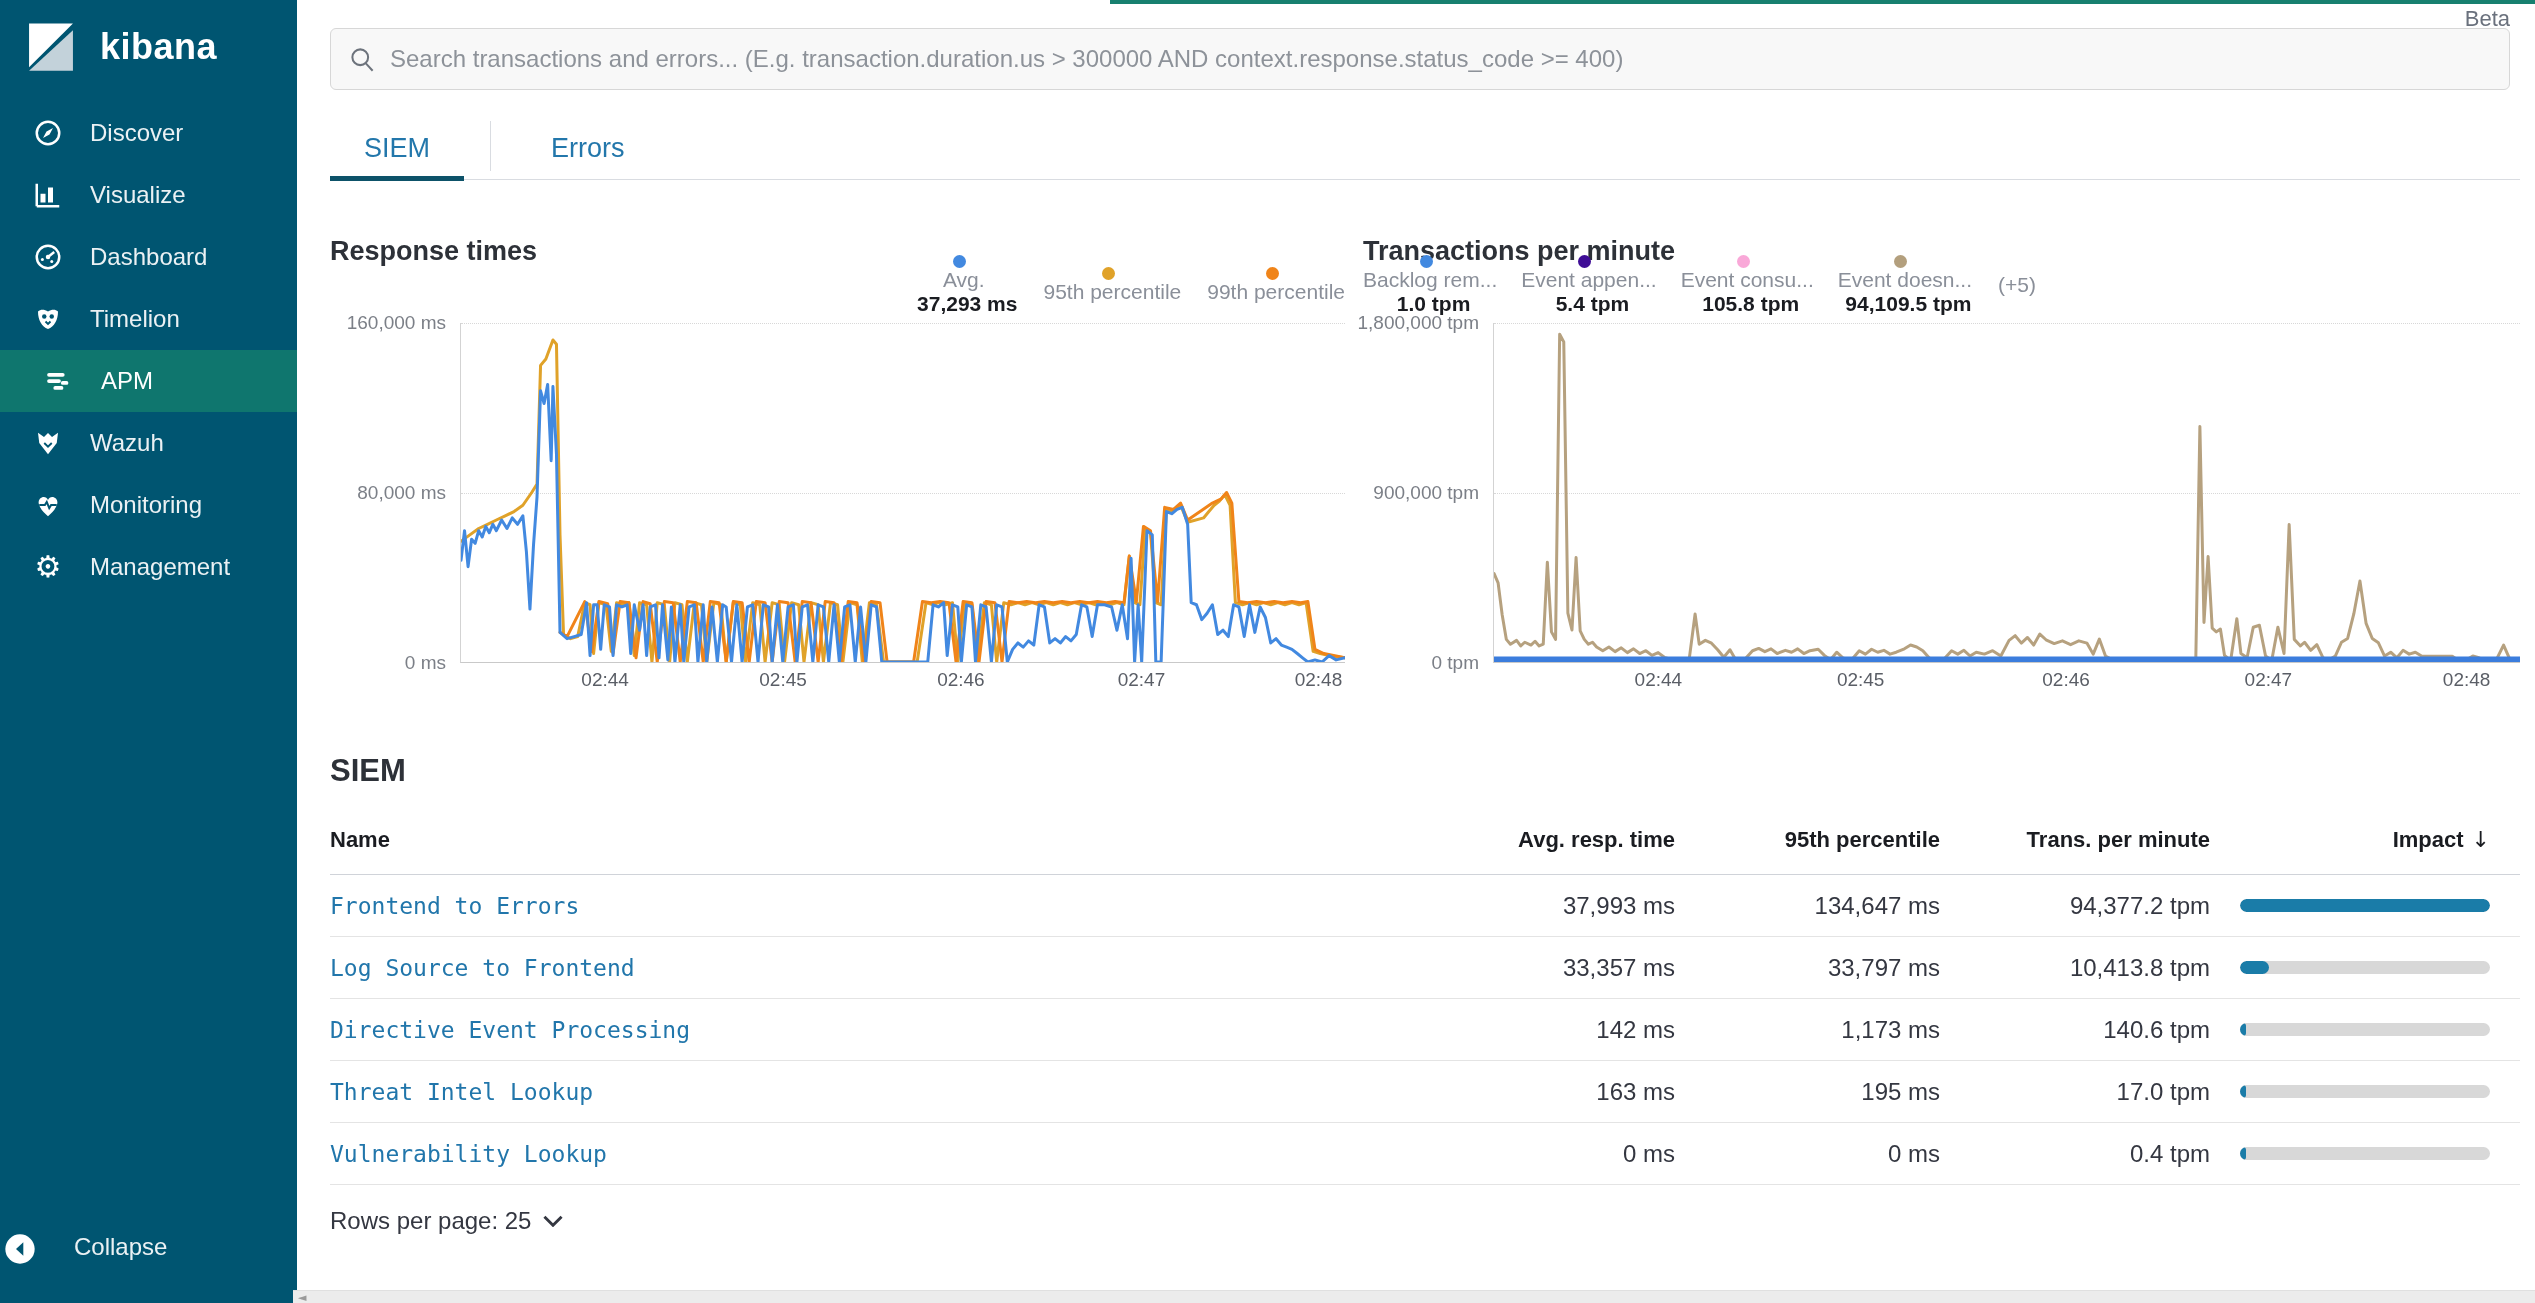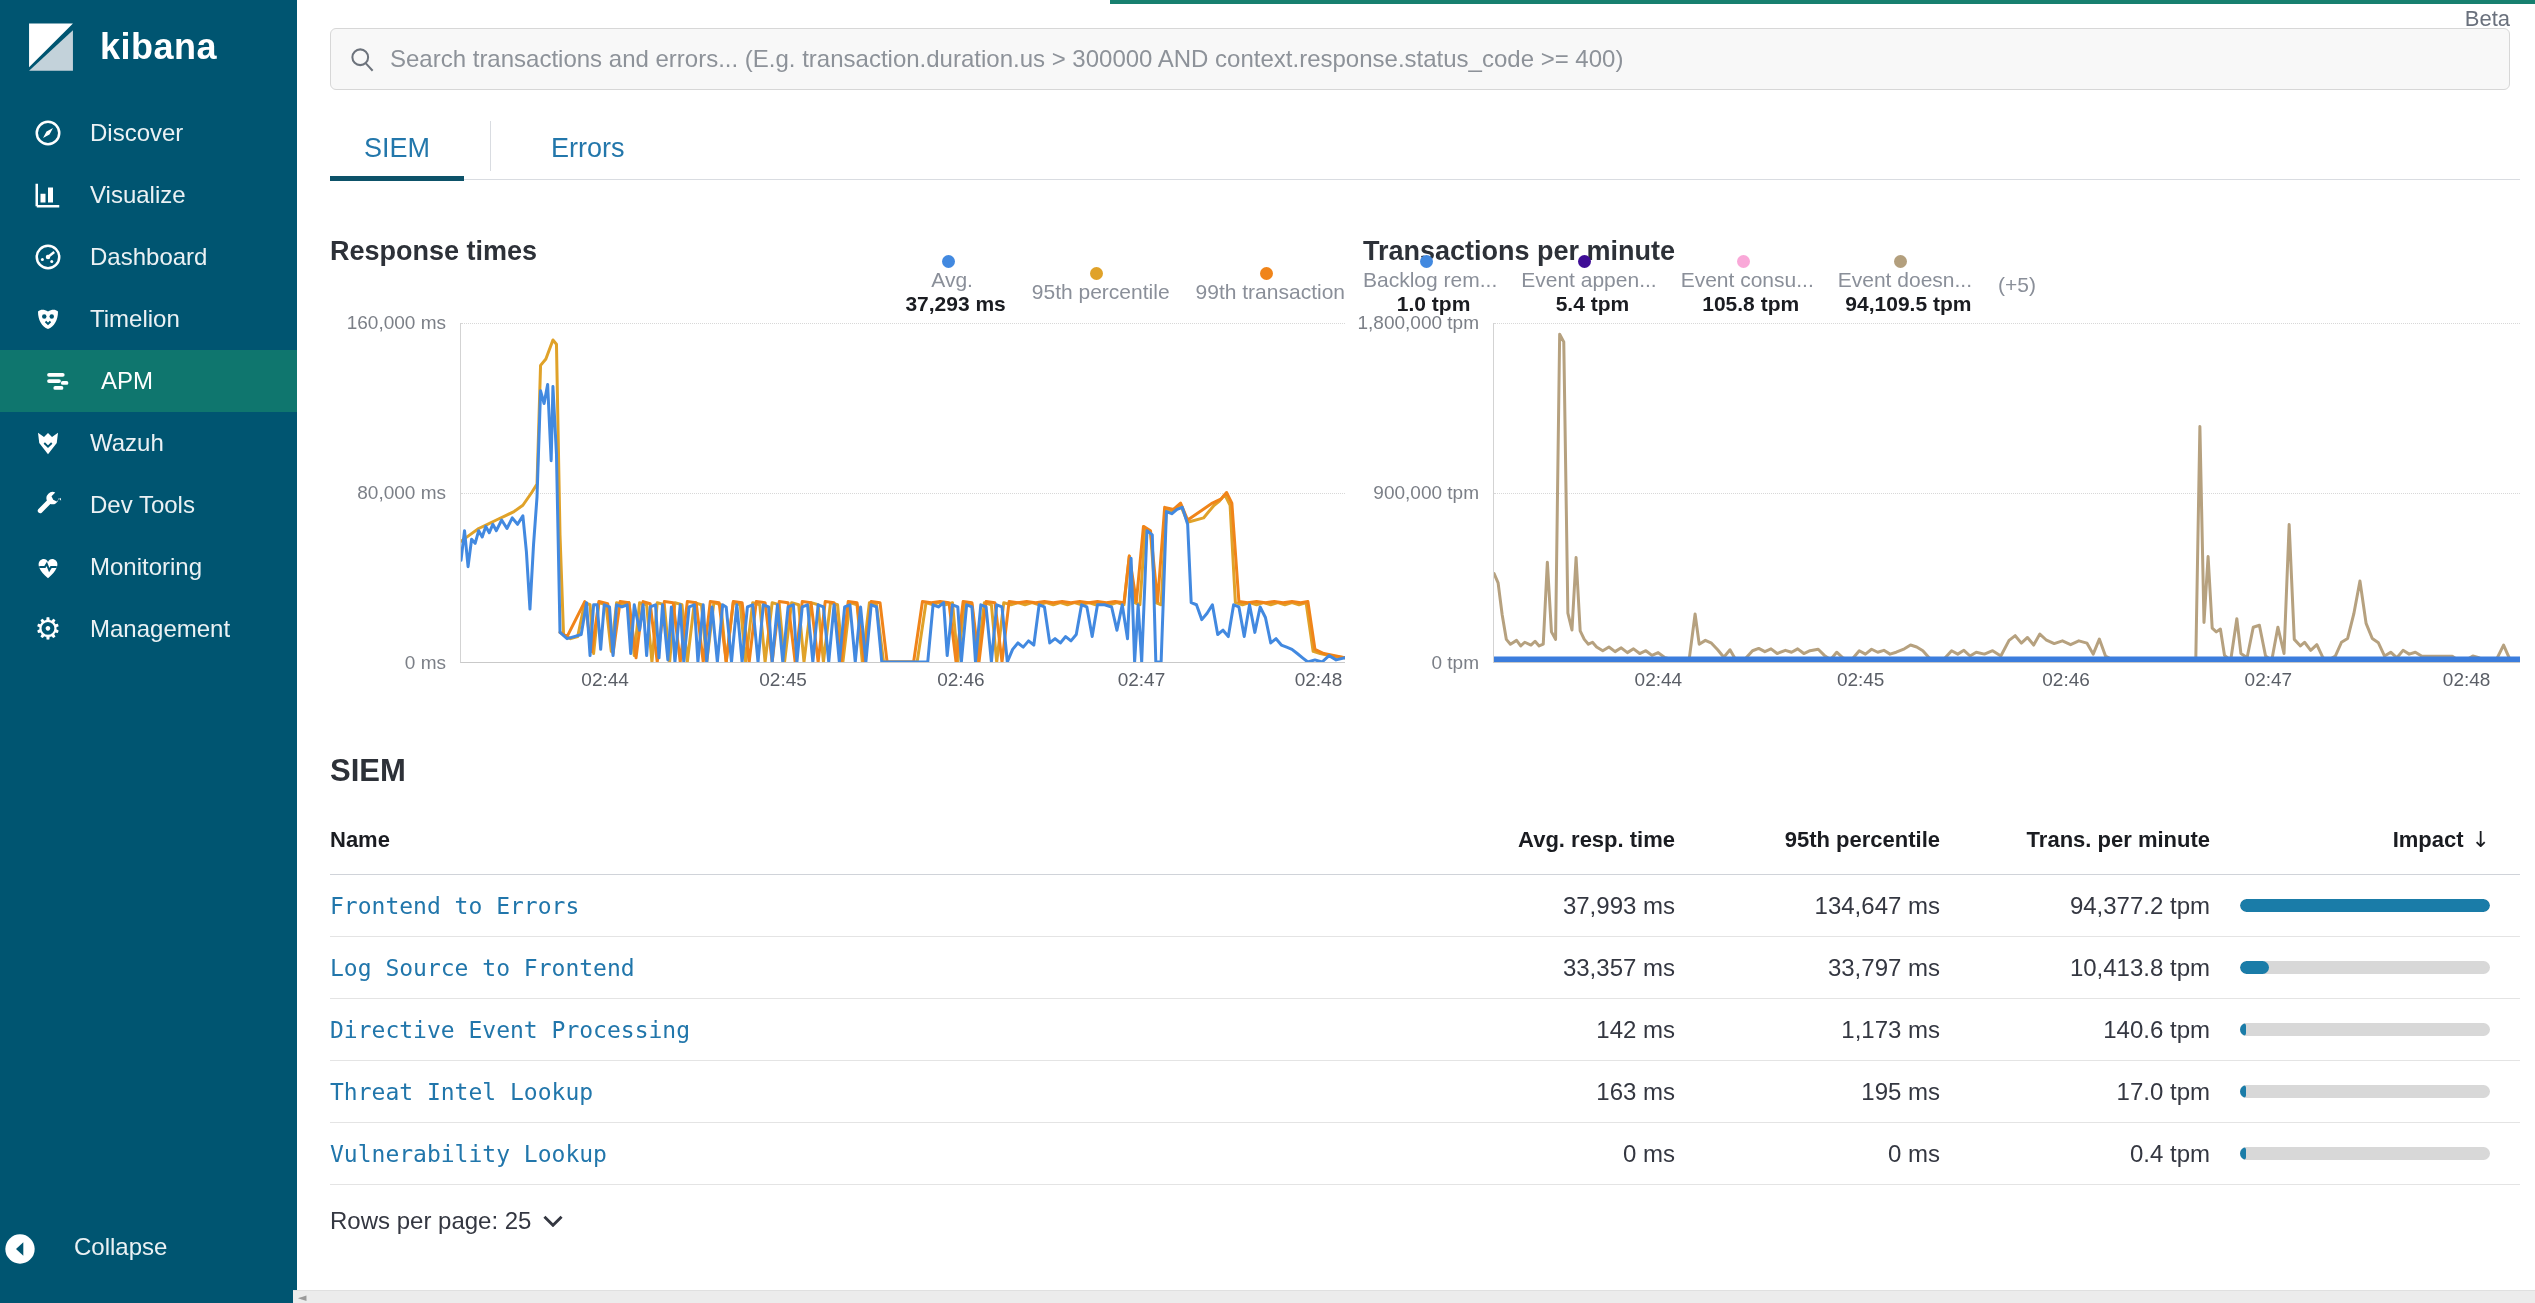--- a/index.html
+++ b/index.html
@@ -157,28 +157,20 @@
         <svg width="30" height="30" viewBox="0 0 24 24">
             <path d="M12 4l3.2 3.2L20 3.8l-1 8.2L12 21l-7-9-1-8.2 4.8 3.4L12 4z" fill="#fff"></path>
             <path d="M9 12l3 3 3-3" stroke="#005571" stroke-width="1.5" fill="none"></path>
           </svg>
       </span>
       <span class="nav-label">Wazuh</span>
     </div>
     <div class="nav-item">
       <span class="nav-icon">
         <svg width="30" height="30" viewBox="0 0 24 24">
-            <path d="M20.5 6.5a5 5 0 0 1-6.6 4.7L7 18.1a2 2 0 0 1-2.8-2.8l6.9-6.9A5 5 0 0 1 17.8 2l-3 3 1.4 2.8 2.8 1.4 3-3c.3.7.5 1.5.5 2.3z" fill="#fff"></path>
-          </svg>
-      </span>
-      <span class="nav-label">Dev Tools</span>
-    </div>
-    <div class="nav-item">
-      <span class="nav-icon">
-        <svg width="30" height="30" viewBox="0 0 24 24">
             <path d="M12 21C5 15 3 10 5.5 7C8 4.5 11 5.5 12 8C13 5.5 16 4.5 18.5 7C21 10 19 15 12 21Z" fill="#fff"></path>
             <polyline points="5,12 9.5,12 11,9.5 13,14.5 14.5,12 19,12" fill="none" stroke="#005571" stroke-width="1.6"></polyline>
           </svg>
       </span>
       <span class="nav-label">Monitoring</span>
     </div>
     <div class="nav-item">
       <span class="nav-icon">
           <span class="glyph">⚙</span>
         </span>
@@ -222,21 +214,21 @@
           <span class="dot" style="background: rgb(66, 137, 224);"></span>
           <span class="legend-label">Avg.</span>
           <span class="legend-value">37,293 ms</span>
         </span>
         <span class="legend-item">
           <span class="dot" style="background: rgb(224, 162, 41);"></span>
           <span class="legend-label">95th percentile</span>
         </span>
         <span class="legend-item">
           <span class="dot" style="background: rgb(240, 132, 25);"></span>
-          <span class="legend-label">99th transaction</span>
+          <span class="legend-label">99th percentile</span>
         </span>
       </div>
       <div class="chart-body">
         <div class="axis-gutter">
           <span class="ytick t0">160,000 ms</span>
           <span class="ytick t1">80,000 ms</span>
           <span class="ytick t2">0 ms</span>
         </div>
         <div class="plot">
           <div class="gridline top"></div>

